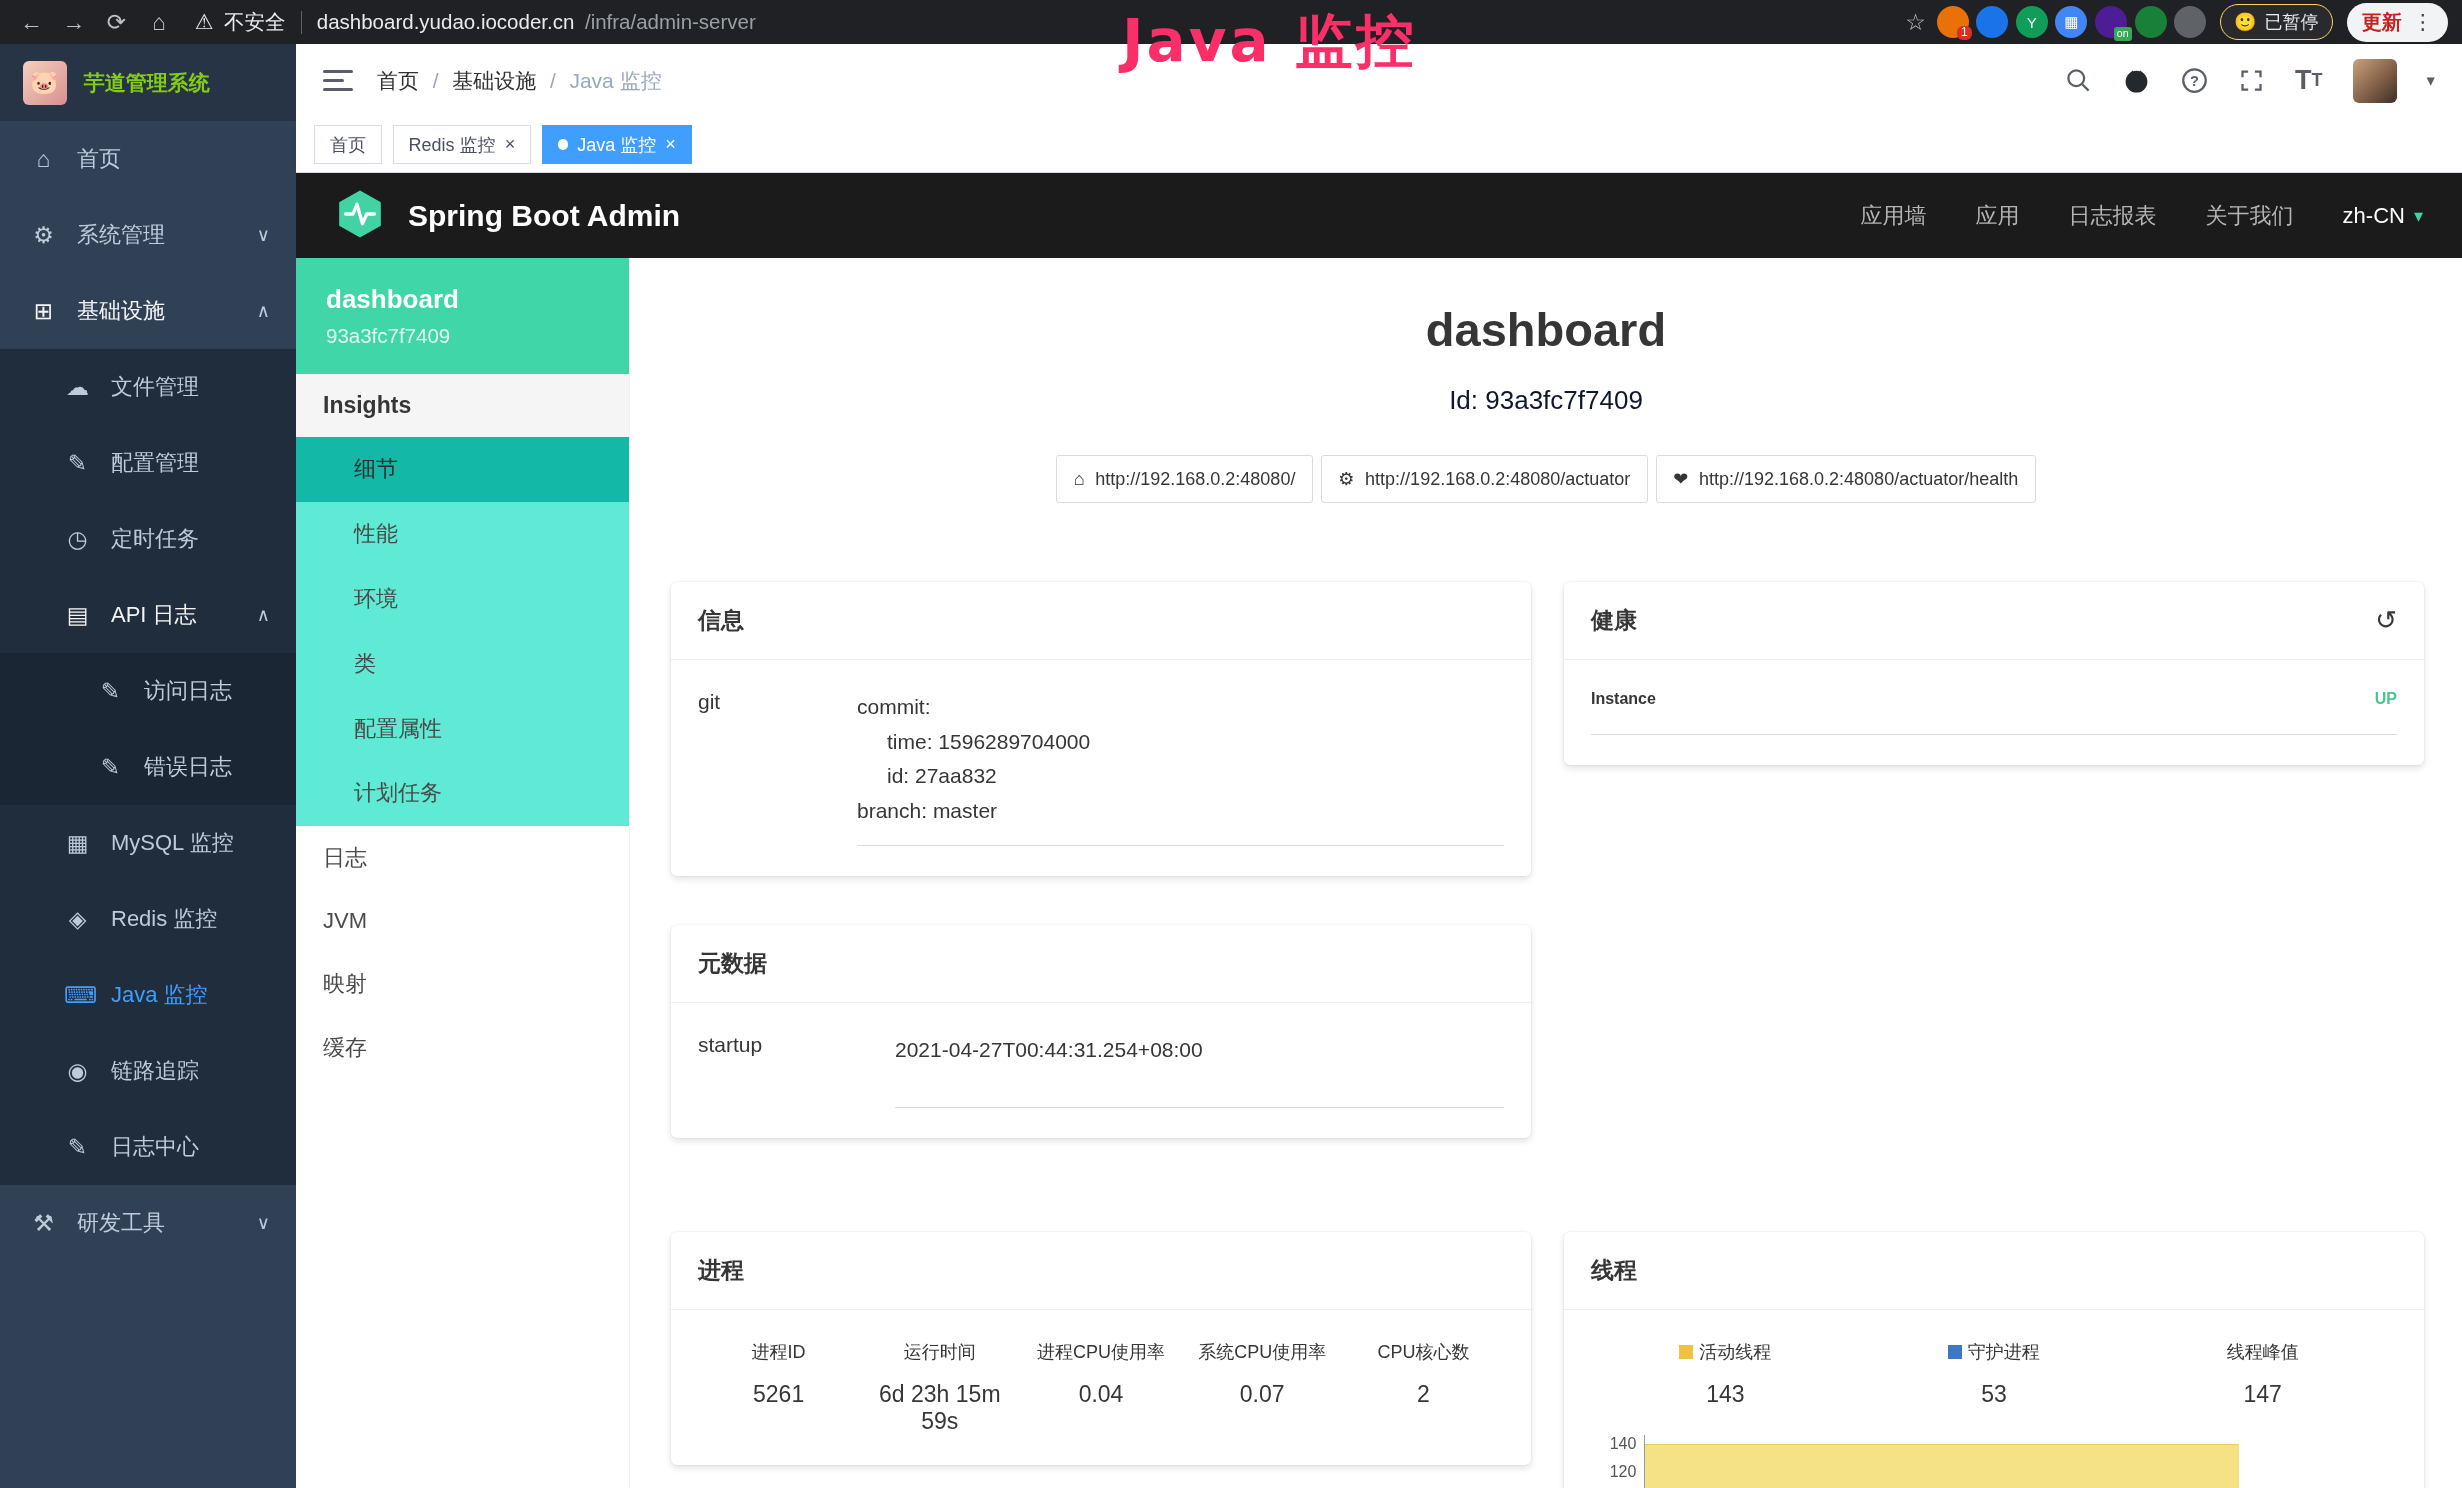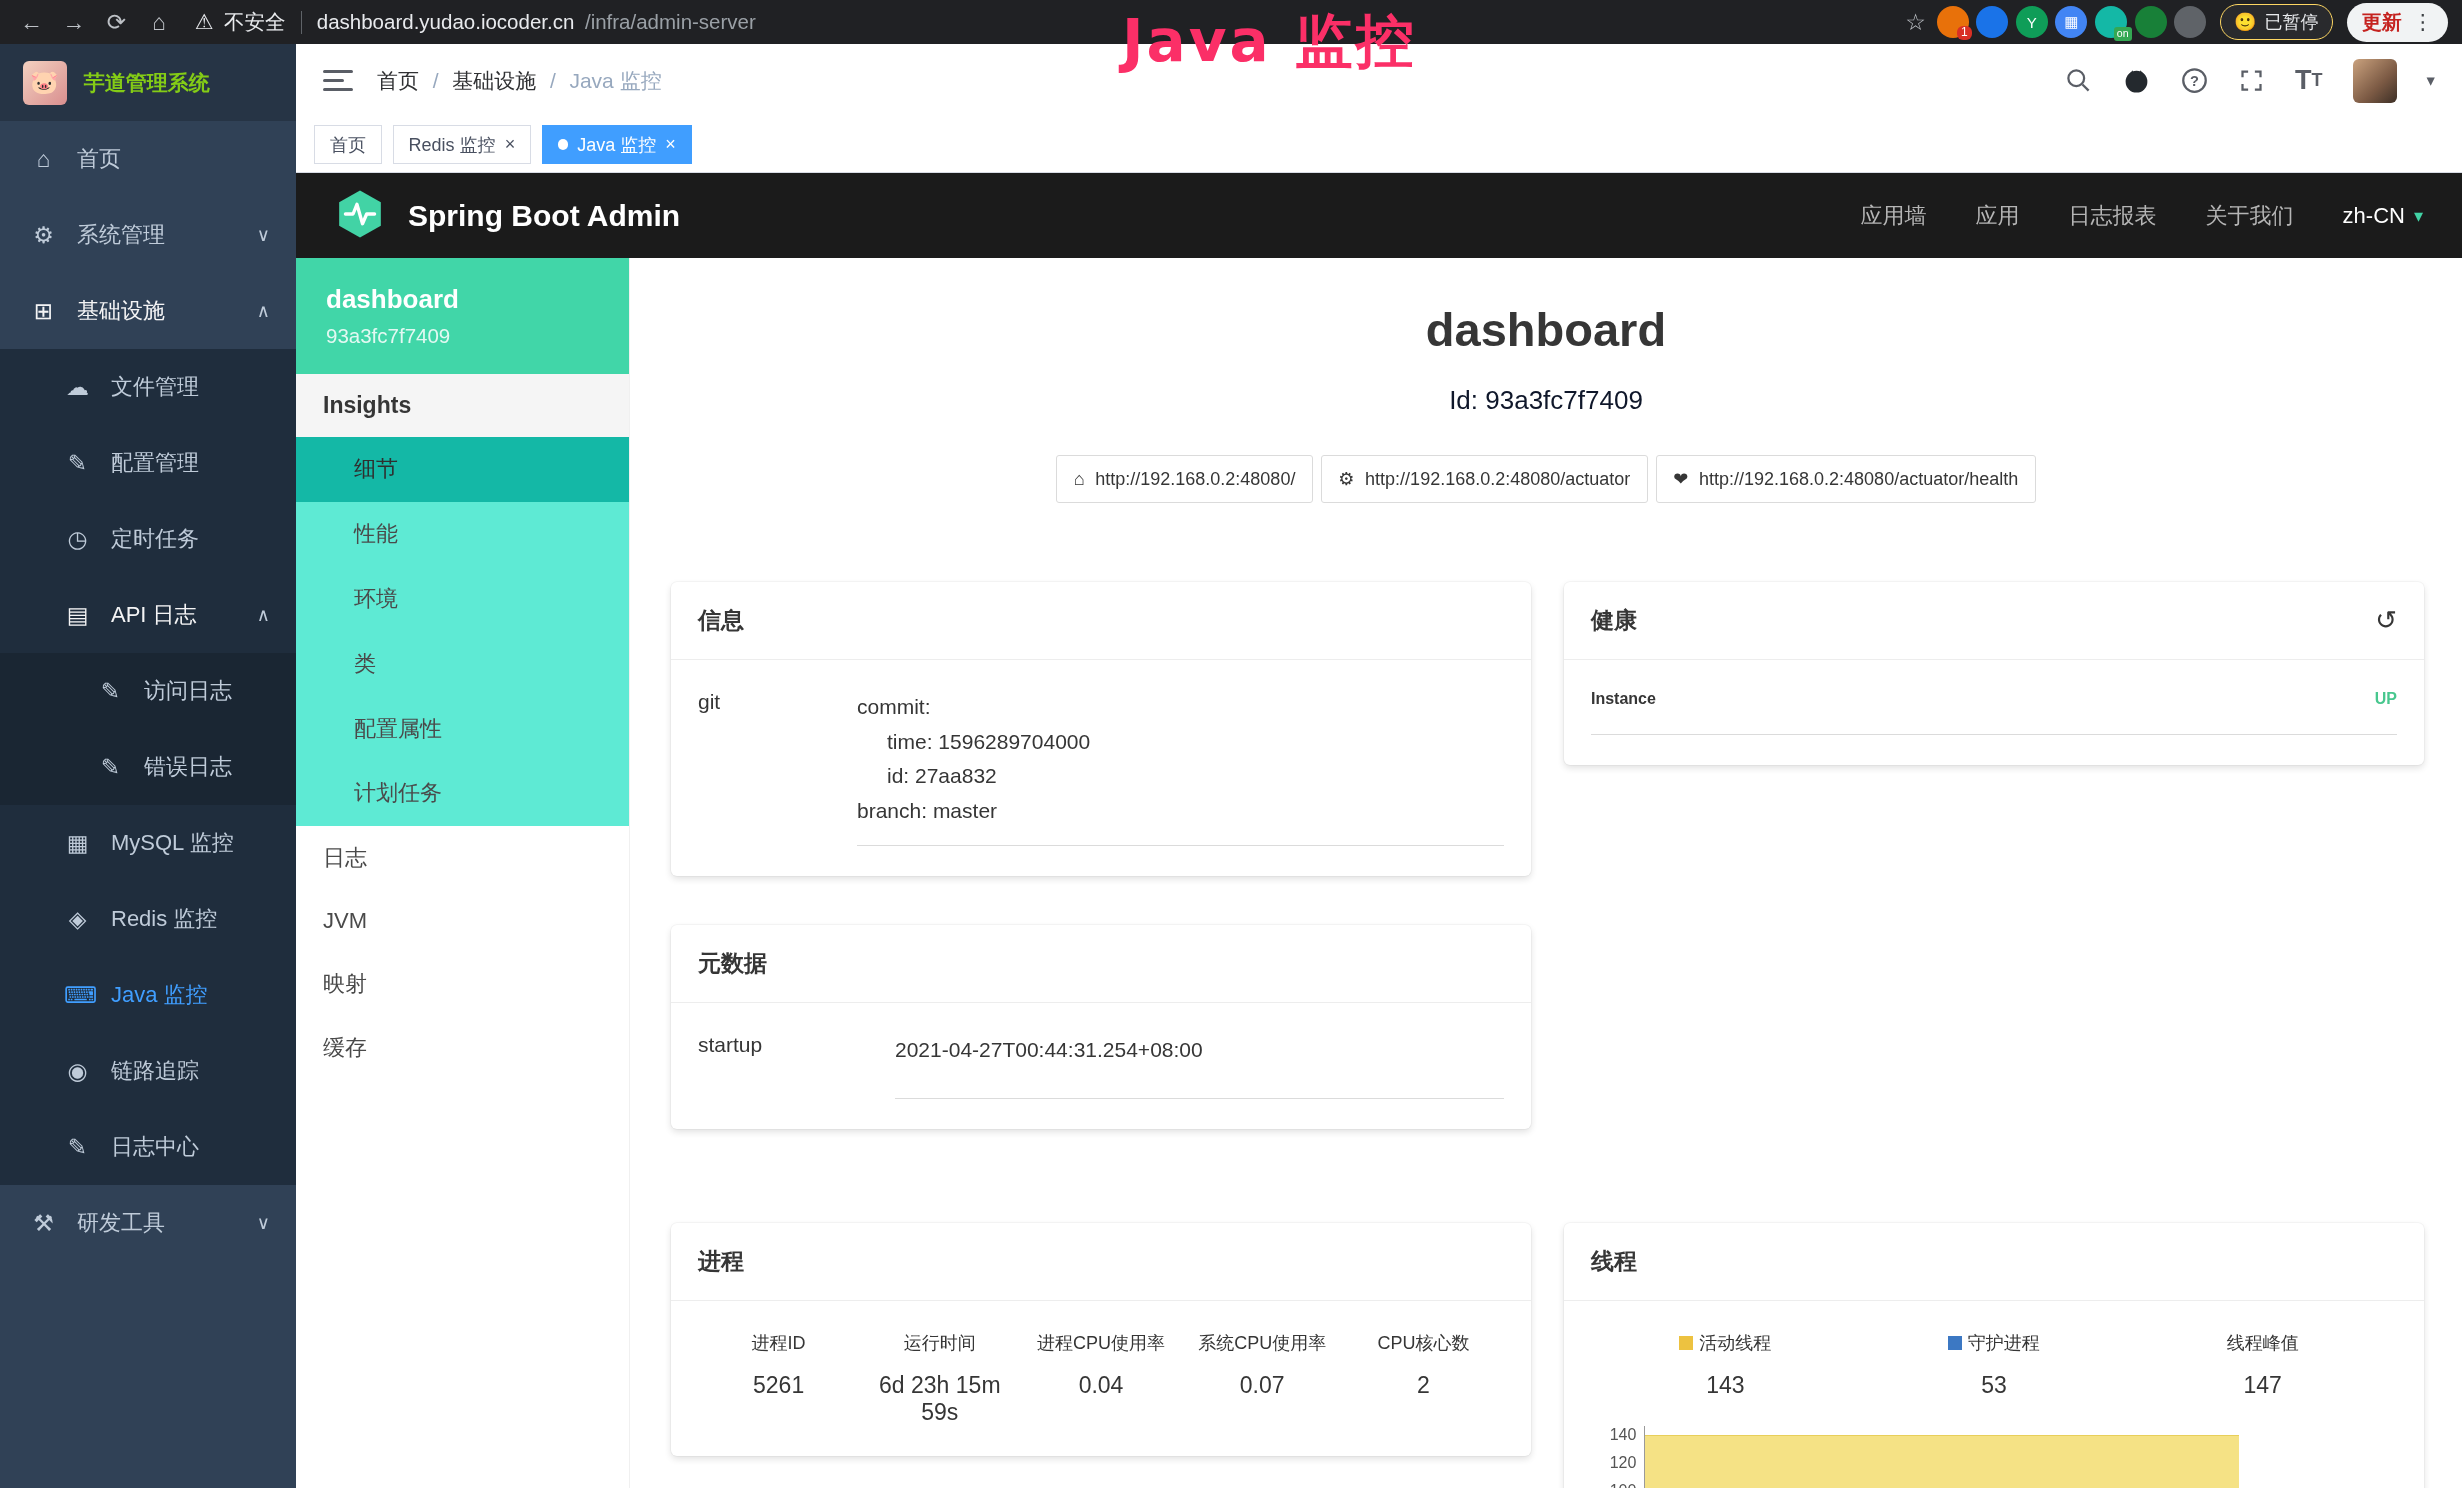--- a/index.html
+++ b/index.html
@@ -119,21 +119,21 @@
   .card { background:#fff; border-radius:6px;
           box-shadow:0 3px 7.6px rgba(10,10,10,.12), 0 0 0 0.8px rgba(10,10,10,.04); }
   .card-head { padding:23px 27px; font-size:23px; font-weight:bold; color:#363636;
                border-bottom:1.5px solid #ededed; display:flex; align-items:center;
                justify-content:space-between; }
   .card-body { padding:30px 27px; }
 
   .kv-row { display:flex; font-size:21px; color:#363636; }
   .kv-key { width:159px; flex:none; }
   .kv-val { flex:1; line-height:1.65; border-bottom:0.8px solid #dbdbdb; padding-bottom:16.7px; }
-  .kv-val.single { padding-bottom:30px; }
+  .kv-val.single { padding-bottom:39px; }
   .ind { margin-left:30px; }
 
   .health-row { display:flex; justify-content:space-between; align-items:center; font-size:16px;
                 border-bottom:0.8px solid #dbdbdb; padding-bottom:26px;text-align:right; }
   .health-name { font-weight:bold; color:#363636; }
   .health-status { font-weight:bold; color:#48c78e; }
   .hist-ic { font-size:26px; color:#363636; font-weight:normal; cursor:pointer; }
 
   .proc-row { display:flex; }
   .proc-col { flex:1; text-align:center; }
@@ -171,21 +171,21 @@
         <span class="url-path">/infra/admin-server</span>
     </div>
     <div class="bar-spacer"></div>
     <div class="star-ic">☆</div>
     <div class="ext" style="background:#e8710a">
         <span class="mini-badge">1</span>
       </div>
     <div class="ext" style="background:#1a73e8"></div>
     <div class="ext" style="background:#0f9d58">Y</div>
     <div class="ext" style="background:#4285f4">▦</div>
-    <div class="ext" style="background:#14b8a6">
+    <div class="ext" style="background:#4c1d95">
         <span class="on-chip">on</span>
       </div>
     <div class="ext" style="background:#188038"></div>
     <div class="ext" style="background:#5f6368"></div>
     <div class="paused-pill">
       <span>🙂</span>
       <span>已暂停</span>
     </div>
     <div class="update-pill">
       <span>更新</span>

